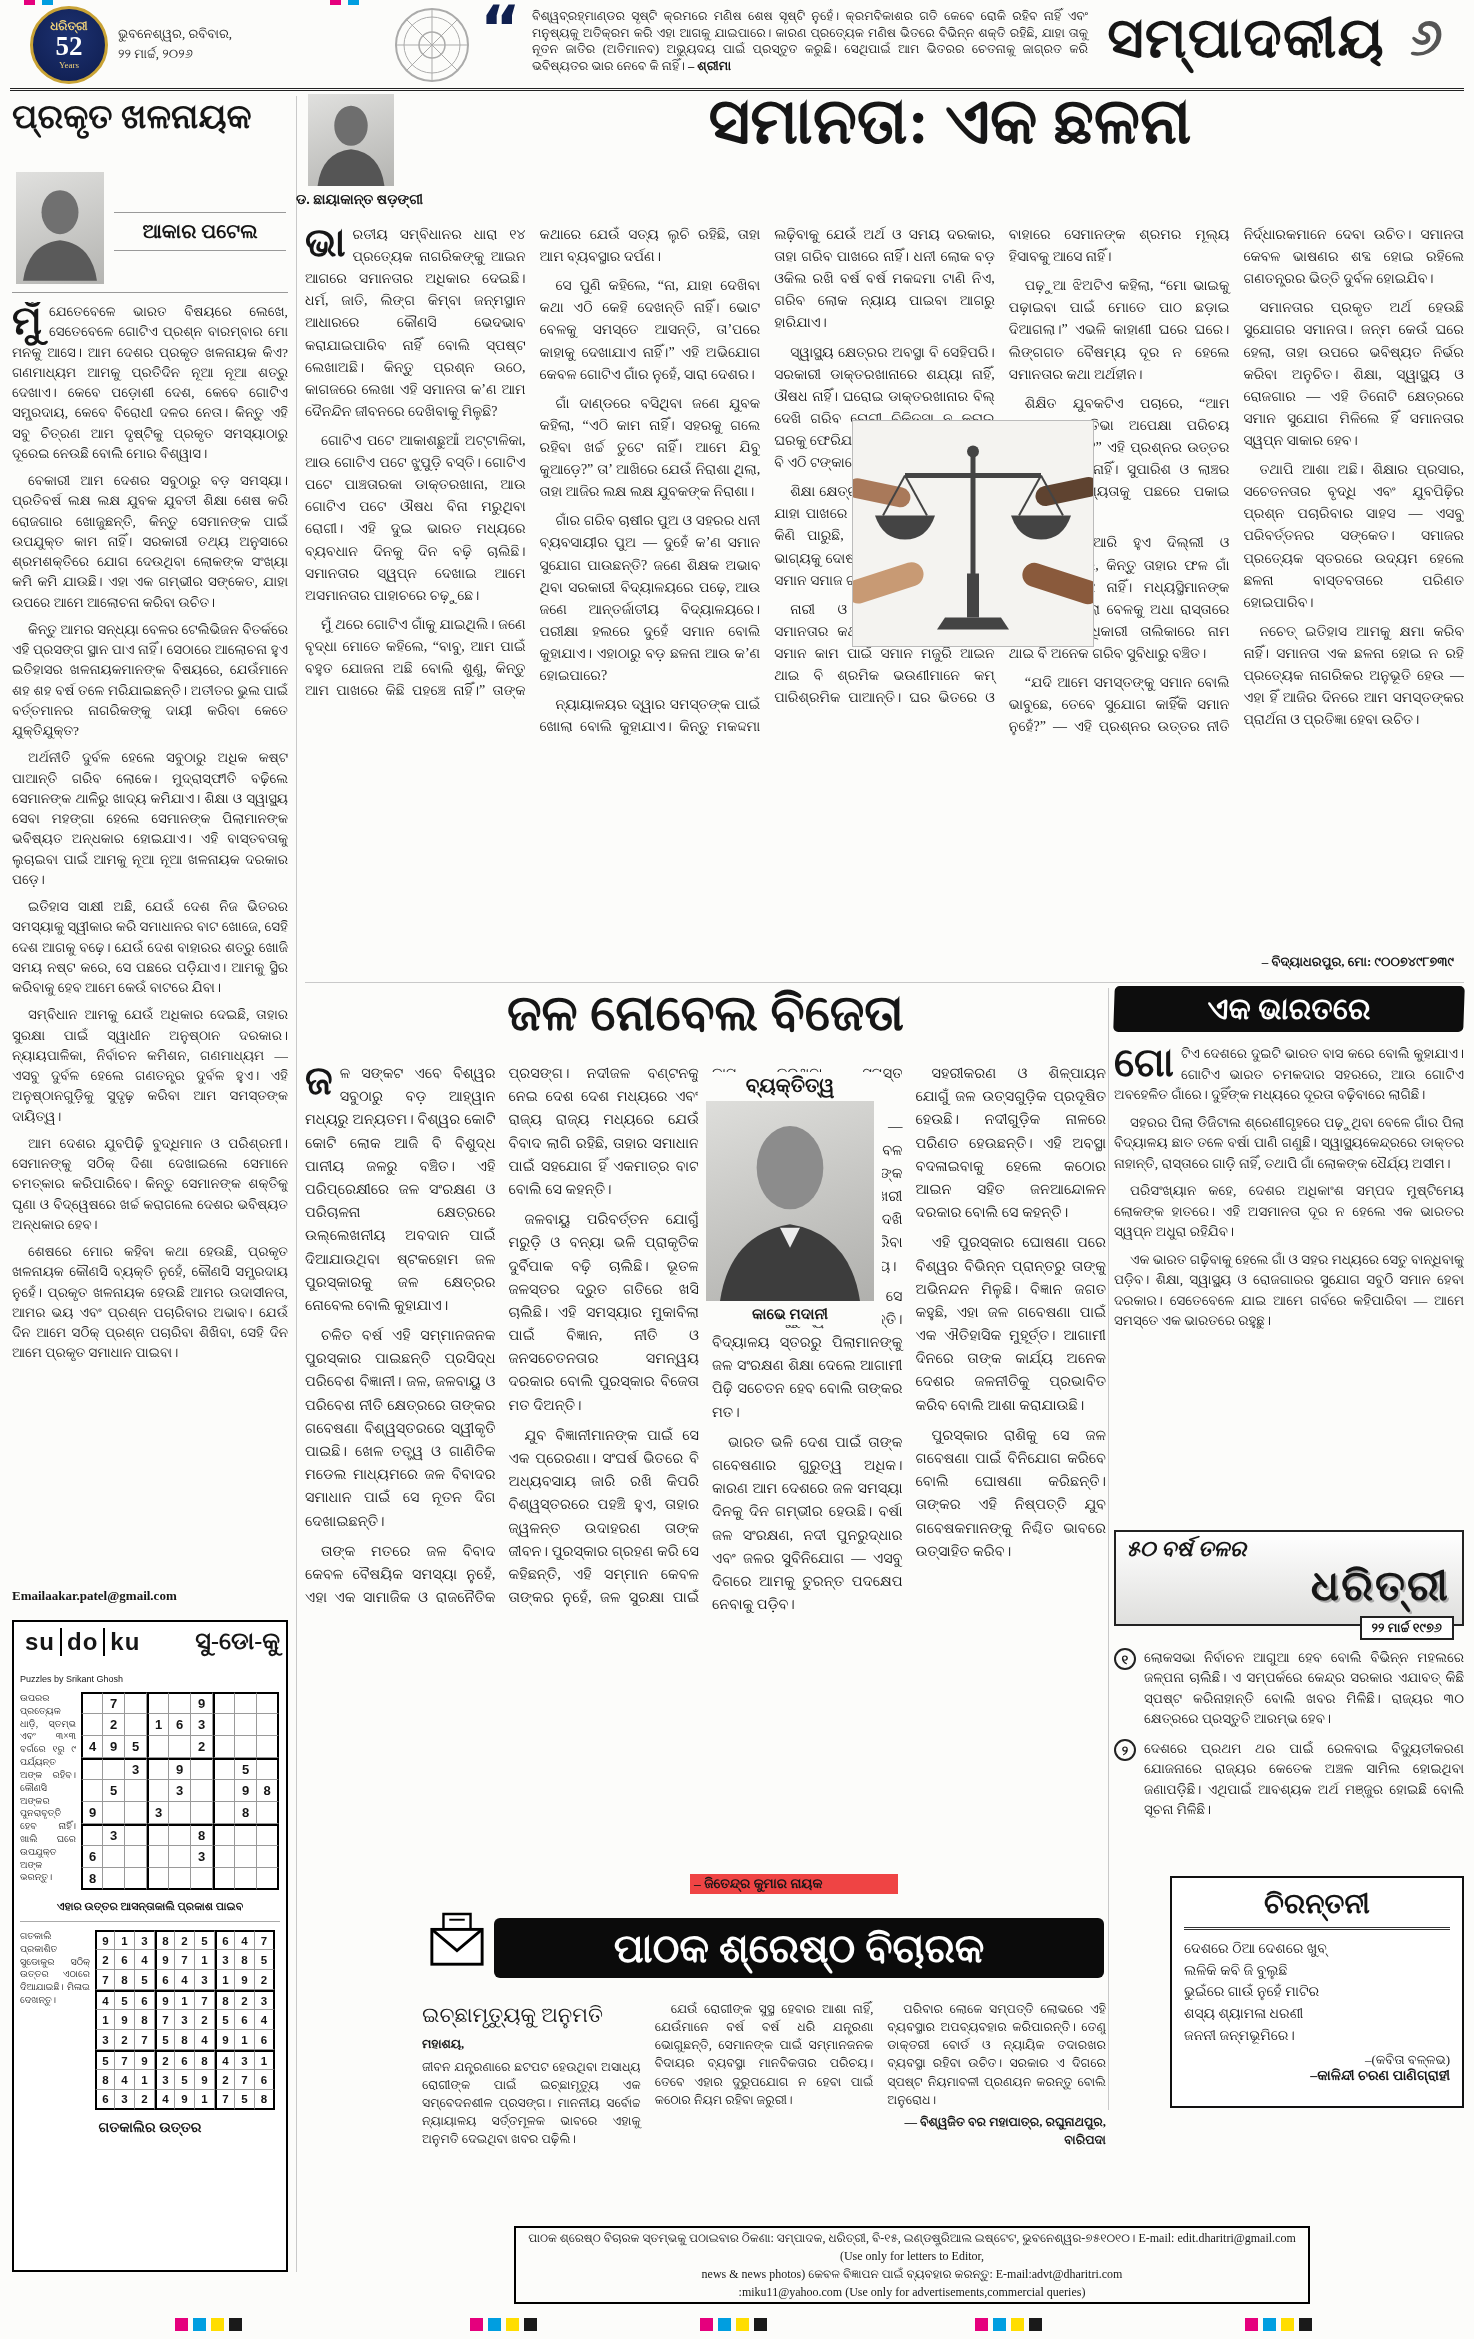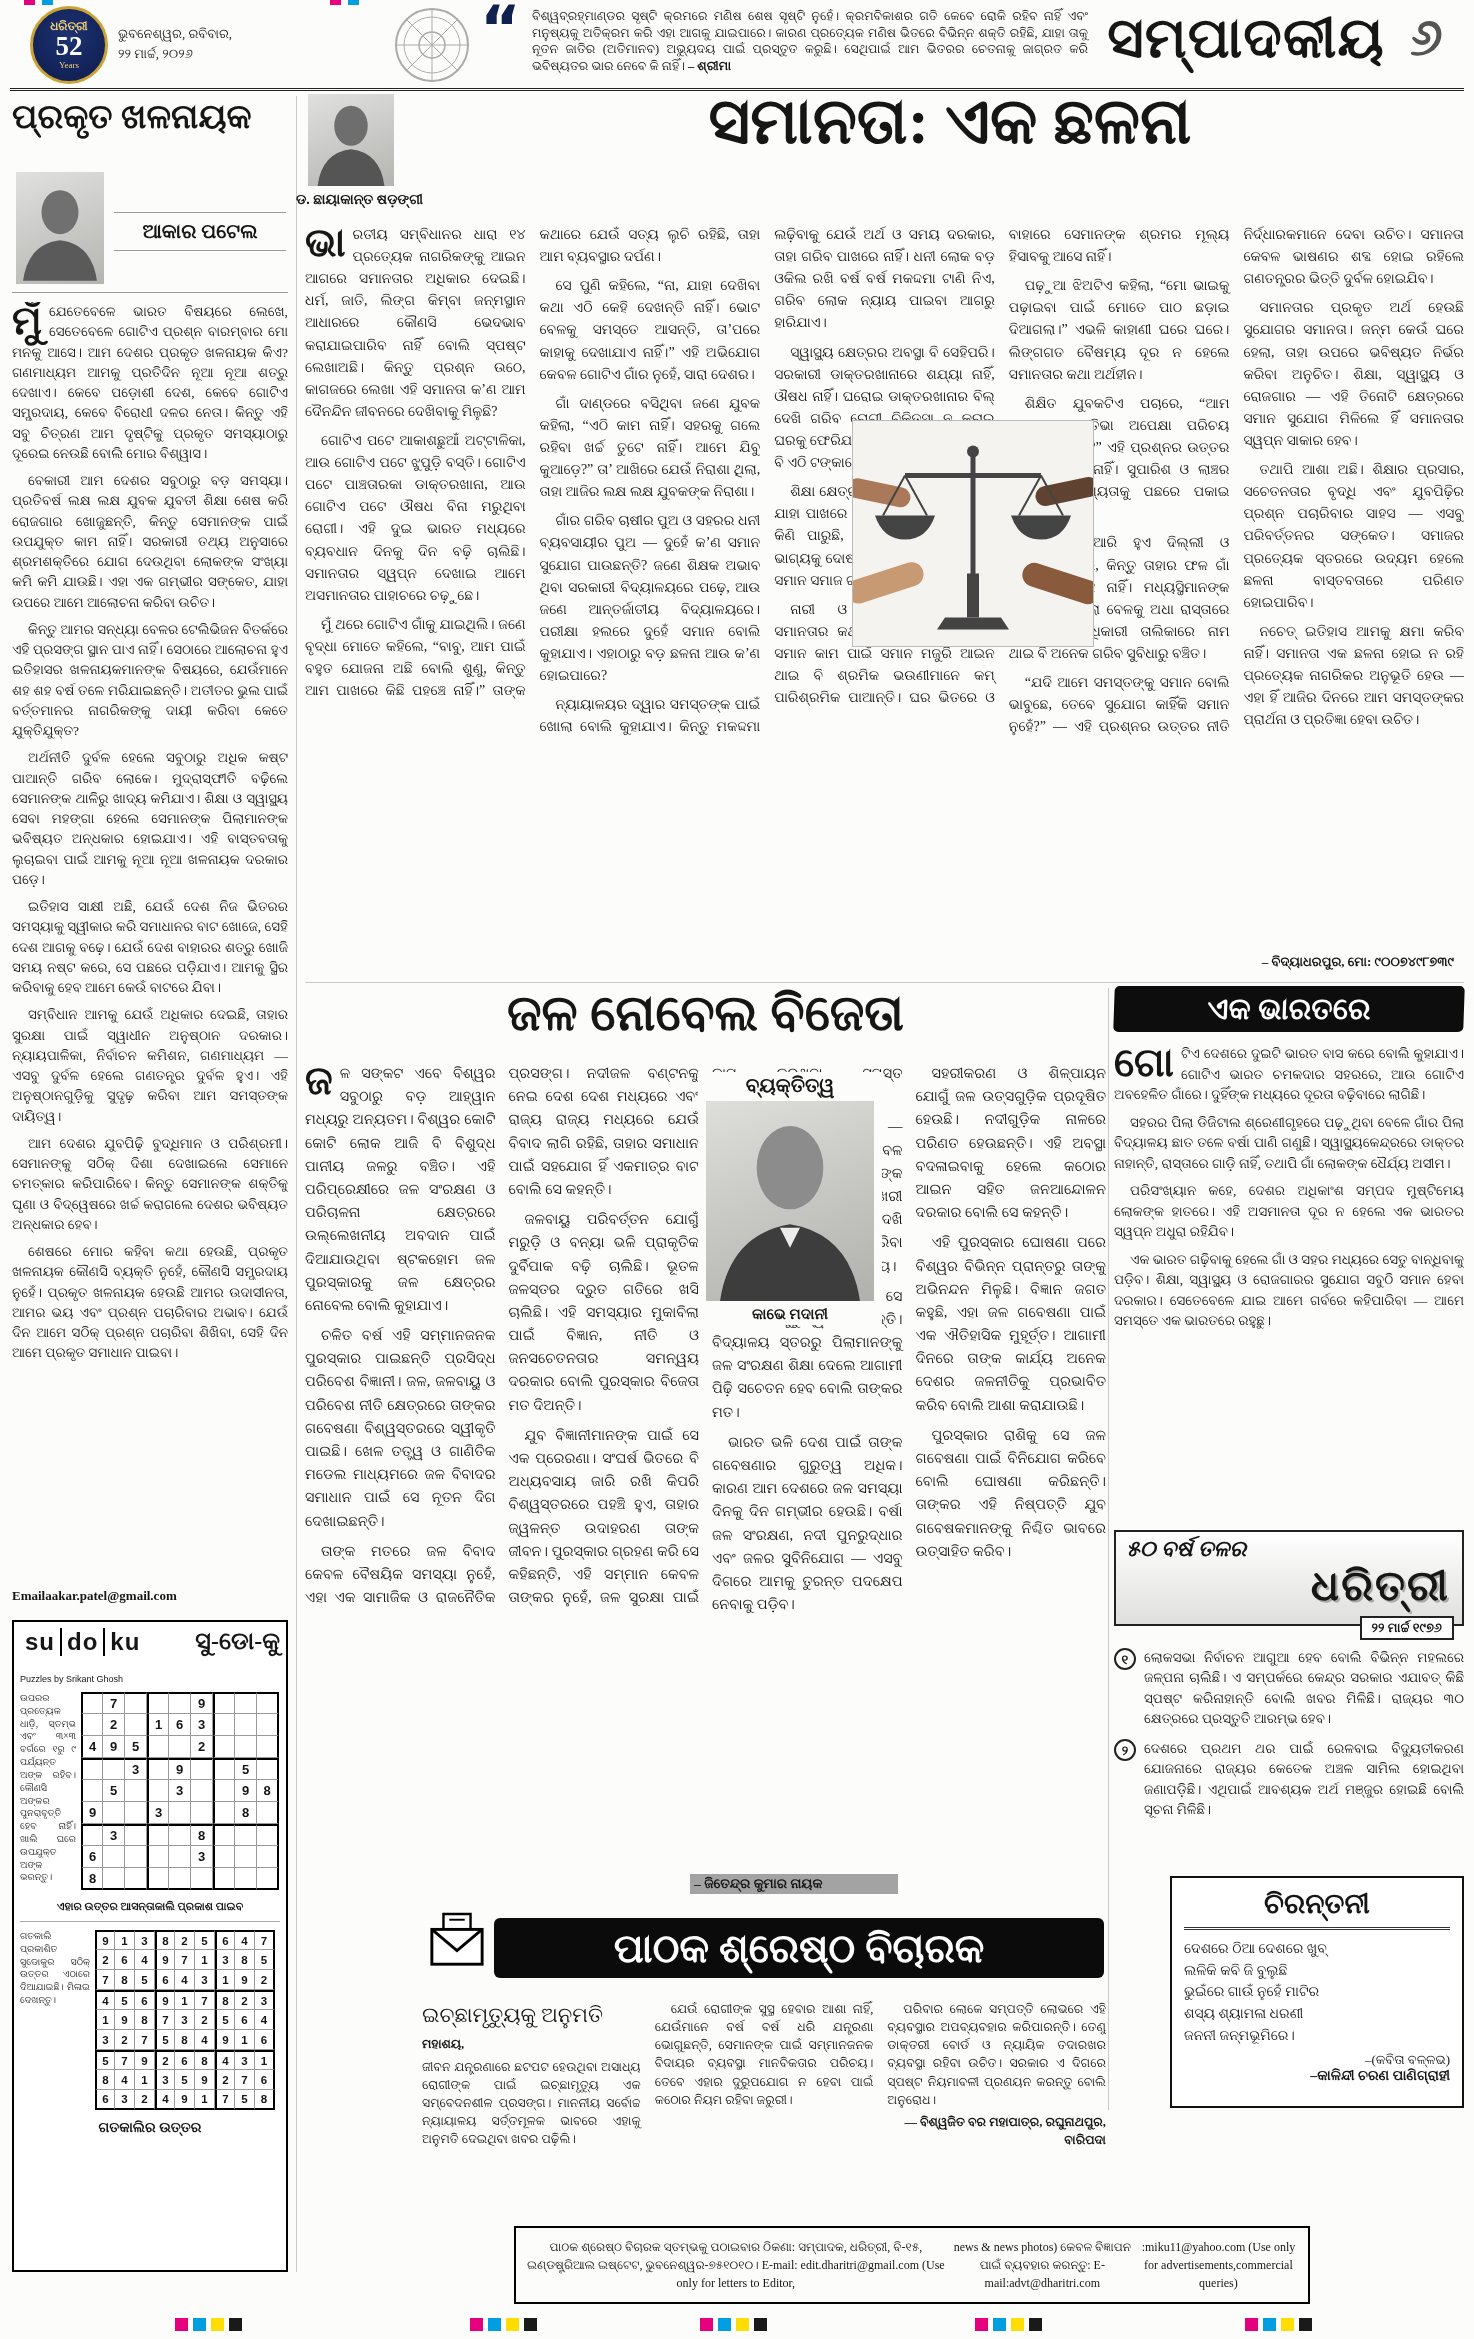--- a/index.html
+++ b/index.html
@@ -74,21 +74,21 @@
   #justice svg{width:100%;height:100%;display:block;}
 
   
   #nb-headline{position:absolute;left:305px;top:984px;width:801px;font-size:50px;font-weight:900;text-align:center;}
   #nb-body{position:absolute;left:305px;top:1062px;width:801px;height:838px;column-count:4;column-gap:13px;
            font-size:14.5px;line-height:1.6;text-align:justify;overflow:hidden;}
   #nb-photo-block{position:absolute;left:698px;top:1072px;width:184px;background:#fcfcfa;padding:2px 6px;text-align:center;box-sizing:border-box;}
   .nb-kicker{font-size:20px;font-weight:900;margin-bottom:4px;}
   #nb-photo{width:168px;height:200px;margin:0 auto;background:linear-gradient(160deg,#dededb,#b0b0ad);}
   .nb-caption{font-size:15px;font-weight:bold;margin-top:5px;}
-  #nb-byline{position:absolute;left:690px;top:1874px;width:200px;font-size:13.5px;font-weight:bold;background:#a3a3a3;padding:2px 4px;}
+  #nb-byline{position:absolute;left:690px;top:1874px;width:200px;font-size:13.5px;font-weight:bold;background:#ef4444;padding:2px 4px;}
 
   
   #eb-header{position:absolute;left:1114px;top:986px;width:350px;height:46px;background:#0d0d0d;color:#fff;
              display:flex;align-items:center;justify-content:center;font-size:30px;font-weight:900;border-radius:5px;transform:skewX(-2deg);box-sizing:border-box;}
   #eb-body{position:absolute;left:1114px;top:1044px;width:350px;height:478px;font-size:13.5px;line-height:1.52;text-align:justify;overflow:hidden;}
 
   #fy-box{position:absolute;left:1114px;top:1530px;width:350px;height:338px;}
   .fy-head{position:relative;height:96px;border:2px solid #222;background:linear-gradient(#ffffff,#dfdfdd);box-sizing:border-box;}
   .fy-tag{position:absolute;left:10px;top:4px;font-size:22px;font-weight:bold;font-style:italic;}
   .fy-logo{position:absolute;right:12px;top:30px;font-size:42px;font-weight:900;letter-spacing:2px;text-shadow:2px 2px 0 #aaa;}
@@ -109,21 +109,21 @@
   #lt-envelope{position:absolute;left:428px;top:1908px;width:58px;height:66px;}
   #lt-bar{position:absolute;left:494px;top:1918px;width:610px;height:60px;background:#0b0b0b;color:#fff;border-radius:6px;
           display:flex;align-items:center;justify-content:center;font-size:40px;font-weight:900;}
   #lt-body{position:absolute;left:422px;top:2000px;width:684px;height:214px;column-count:3;column-gap:14px;
            font-size:12.5px;line-height:1.45;text-align:justify;overflow:hidden;}
   .lt-title{font-size:21px;font-weight:400;margin:0 0 5px;}
   .lt-salut{font-weight:bold;margin:0 0 4px;}
   .lt-sign{font-weight:bold;text-align:right;margin-top:4px;}
 
   #footer-box{position:absolute;left:514px;top:2226px;width:796px;height:78px;border:2px solid #000;box-sizing:border-box;
-              display:flex;flex-direction:row;align-items:center;justify-content:center;font-size:12px;line-height:1.5;text-align:center;padding:0 10px;}
+              display:flex;flex-direction:column;align-items:center;justify-content:center;font-size:12px;line-height:1.5;text-align:center;padding:0 10px;}
 
   
   .reg-row{position:absolute;left:0;top:2318px;width:100%;height:14px;}
   .reg-row.top{top:0;height:6px;}
   .reg-sq{position:absolute;top:0;width:13px;height:13px;}
   .reg-row.top .reg-sq{width:11px;height:5px;}
 </style>
 </head>
 <body>
 

